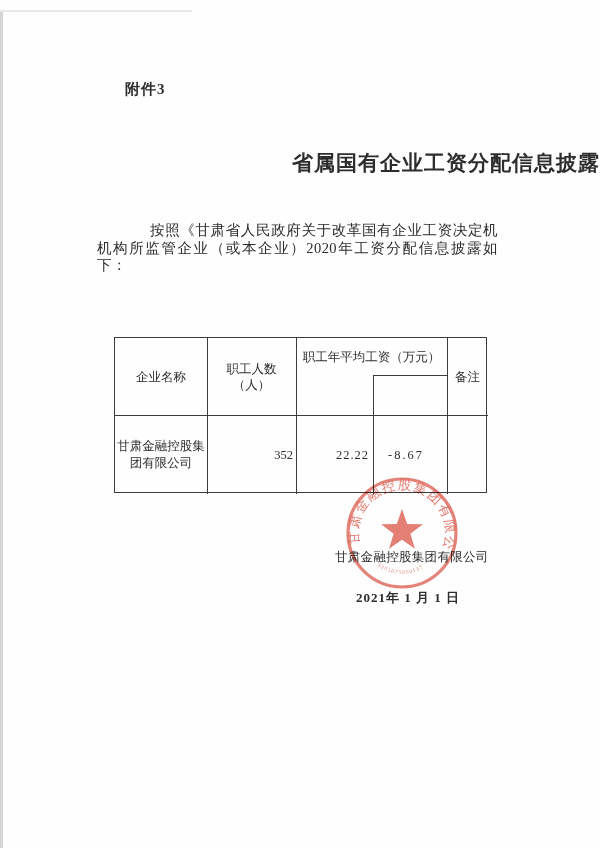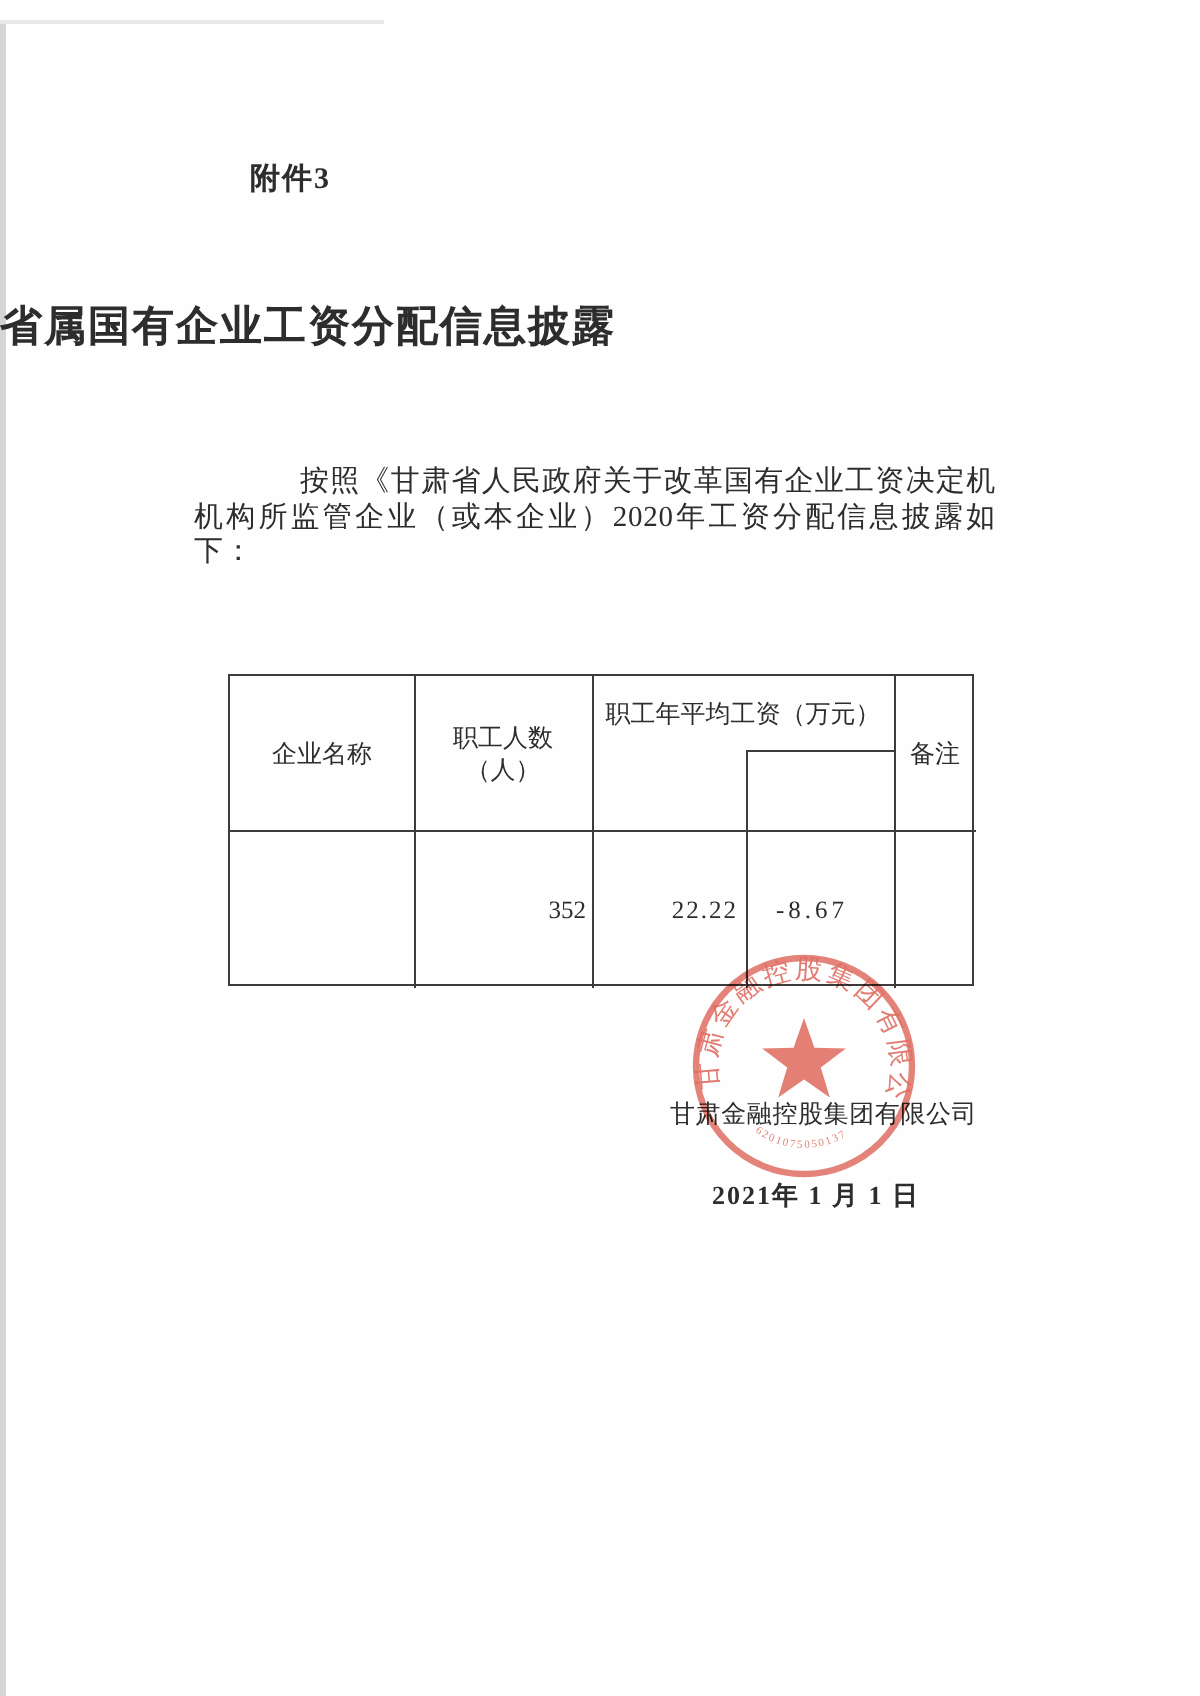--- a/index.html
+++ b/index.html
@@ -9,24 +9,24 @@
     width: 600px; height: 848px;
     background: #fefefe;
     font-family: "Liberation Serif", "DejaVu Serif", serif;
     color: #2d2d2d;
     overflow: hidden;
   }
   .scan-edge-left { position:absolute; left:0; top:10px; width:3px; height:838px; background:#d5d5d5; }
   .scan-edge-top  { position:absolute; left:0; top:10px; width:192px; height:2px; background:#e9e9e9; }
 
   .attachment { position:absolute; left:125px; top:80px; font-size:15px; font-weight:bold; letter-spacing:1px; }
-  .doc-title  { position:absolute; left:0; top:149px; width:600px; text-align:left;
+  .doc-title  { position:absolute; left:0; top:149px; width:600px; text-align:right;
                 font-size:21px; font-weight:bold; letter-spacing:1px; }
 
-  .paragraph { position:absolute; left:97px; top:233px; width:401px; font-size:14.5px;
+  .paragraph { position:absolute; left:97px; top:222px; width:401px; font-size:14.5px;
                line-height:17.7px; letter-spacing:0.4px; }
   .paragraph .pline { text-align: justify; text-align-last: justify; }
   .paragraph .pline.first { text-indent: 53px; }
   .paragraph .pline.last { text-align: left; text-align-last: left; }
 
   
   .gz-table { position:absolute; left:114px; top:337px; width:373px; height:156px;
               border:1.5px solid #3c3c3c; font-size:12.5px; }
   .tline { position:absolute; background:#3c3c3c; }
   .v1 { left:92px;  top:0;    width:1.2px; height:156px; }
@@ -85,20 +85,24 @@
   <div class="cell c-employees-h">
     <span>职工人数</span>
     <span>（人）</span>
   </div>
 
   <div class="cell c-wagegroup-h">职工年平均工资（万元）</div>
 
 
   <div class="cell c-remarks-h">备注</div>
 
+  <div class="cell c-company-d">
+    <span>甘肃金融控股集</span>
+    <span>团有限公司</span>
+  </div>
   <div class="cell c-employees-d">352</div>
   <div class="cell c-wage-d">22.22</div>
   <div class="cell c-yoy-d">-8.67</div>
   <div class="cell c-remarks-d"></div>
 </div>
 
 <div class="sig-company">甘肃金融控股集团有限公司</div>
 <div class="sig-date">2021年 1 月 1 日</div>
 
 <svg class="seal" viewBox="0 0 120 118" xmlns="http://www.w3.org/2000/svg">

